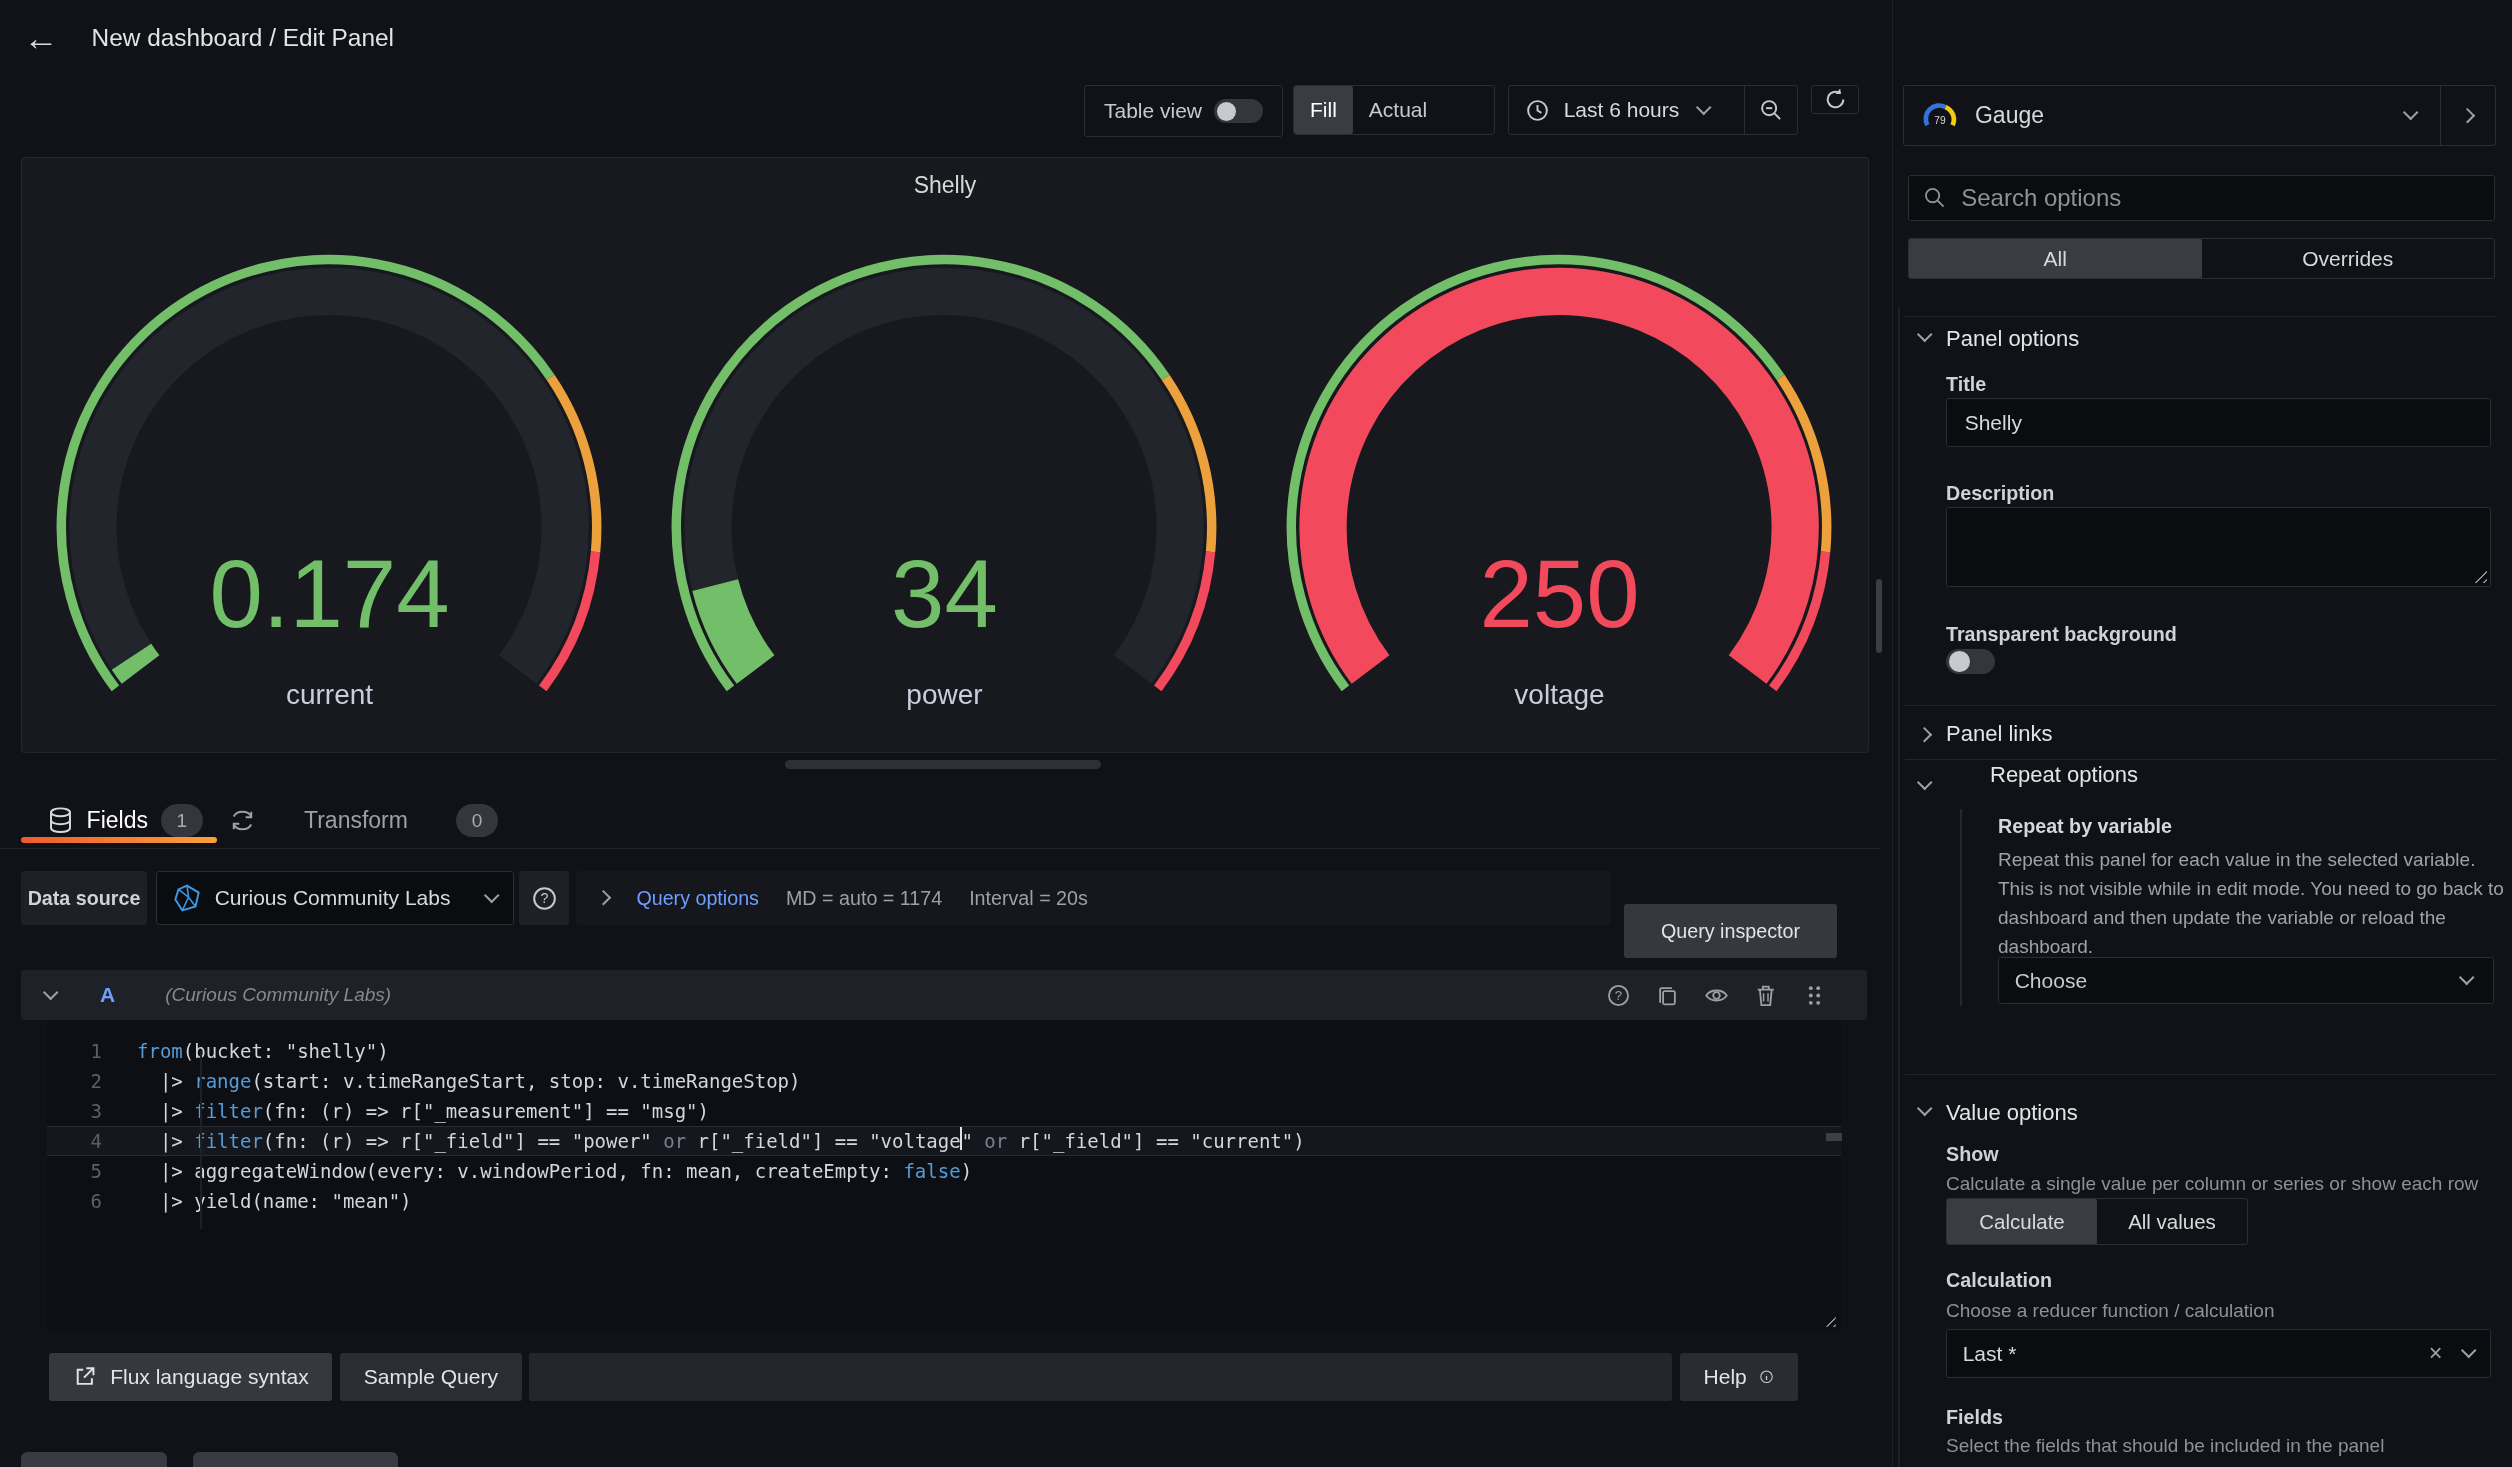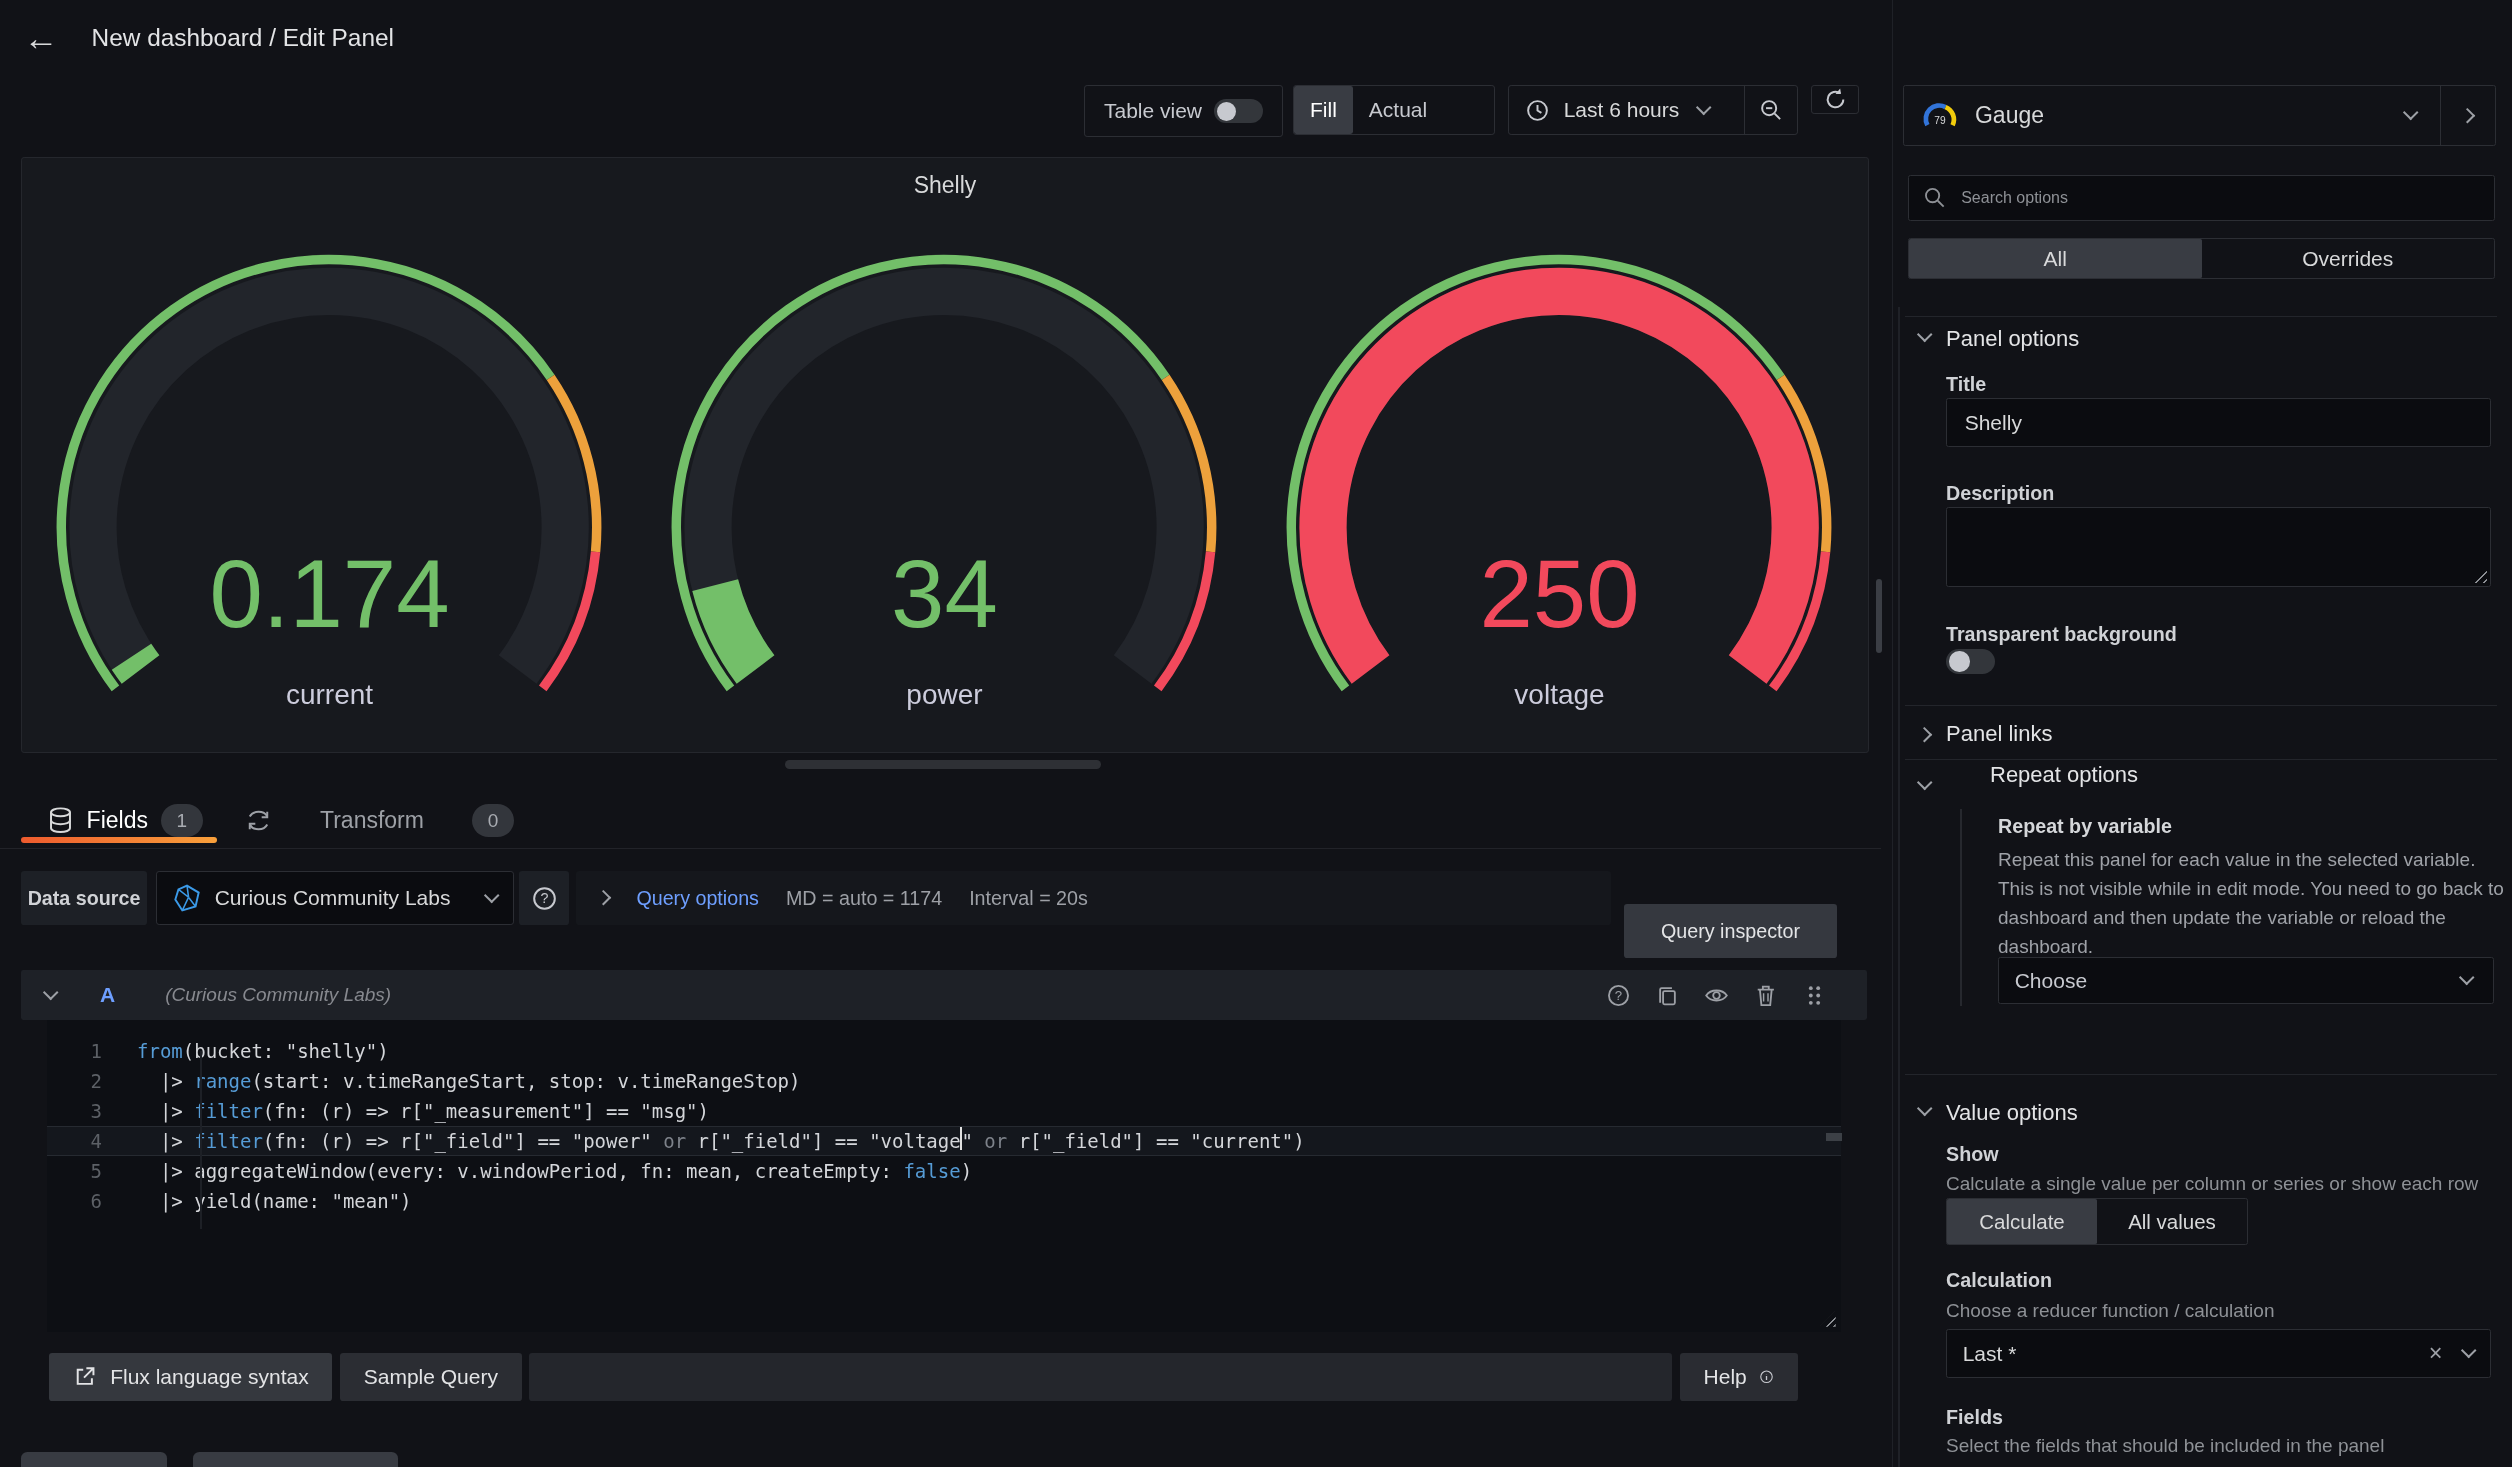--- a/index.html
+++ b/index.html
@@ -91,21 +91,21 @@
   #btn-help{background:#2a2c32;width:118px;margin-right:44px;gap:12.6px;box-sizing:border-box;}
 
   .stub{position:absolute;top:1452px;height:23.6px;background:#383b42;border-radius:6.3px 6.3px 0 0;}
 
   
   #sidebar{left:1892px;top:0;width:620px;height:1467px;border-left:0.8px solid #1f2127;background:#111217;}
   #viz-picker{left:1903px;top:85px;width:593px;height:61px;border:0.8px solid #2c2e34;border-radius:2.4px;display:flex;align-items:center;box-sizing:border-box;cursor:pointer;}
   .viz-name{font-size:23px;color:#d8d9da;font-weight:500;margin-left:15.7px;}
   #search-box{left:1908px;top:175px;width:587px;height:46px;background:#0b0c10;border:0.8px solid #2c2e34;border-radius:2.4px;
     display:flex;align-items:center;gap:12.6px;padding:0 14px;box-sizing:border-box;}
-  #search-box input{background:transparent;border:none;outline:none;color:#d8d9da;font-size:16px;width:472px;font-family:"Liberation Sans",sans-serif;}
+  #search-box input{background:transparent;border:none;outline:none;color:#d8d9da;font-size:24px;width:472px;font-family:"Liberation Sans",sans-serif;}
   #search-box input::placeholder{color:#8e9196;}
   #ao-tabs{left:1908px;top:238px;width:587px;height:41px;border:0.8px solid #2c2e34;border-radius:2.4px;display:flex;box-sizing:border-box;}
   .ao-tab{width:50%;display:flex;align-items:center;justify-content:center;font-size:21px;color:#d8d9da;cursor:pointer;}
   .ao-tab.sel{background:#393c43;border-radius:1.6px;font-weight:500;}
   .sb-divider{position:absolute;left:1905px;width:592px;height:0.8px;background:#23252b;}
   #options-guide{left:1898px;top:307px;width:1.6px;height:1160px;background:#1f2127;}
   .sec-header{position:absolute;left:1946px;font-size:22px;font-weight:500;color:#e3e4e6;cursor:pointer;}
   .sec-chev{position:absolute;left:1919px;}
   .fld-label{position:absolute;left:1946px;font-size:19.7px;font-weight:600;color:#d0d2d6;}
   .fld-desc{position:absolute;left:1946px;font-size:19px;color:#8e9196;line-height:27px;}
@@ -214,21 +214,21 @@
 
 <div class="qtab" style="left:47px;">
   <svg class="ic" width="27" height="30" viewBox="0 0 34 38">
     <ellipse cx="17" cy="8" rx="12" ry="5" stroke="#d8d9da" stroke-width="2.5" fill="none"></ellipse>
     <path d="M5 8 v20 c0 3 5.4 5 12 5 s12 -2 12 -5 v-20" stroke="#d8d9da" stroke-width="2.5" fill="none"></path>
     <path d="M5 18 c0 3 5.4 5 12 5 s12 -2 12 -5" stroke="#d8d9da" stroke-width="2.5" fill="none"></path>
   </svg>
   <span class="qtab-label" style="color:#ffffff;">Fields</span>
   <span class="badge">1</span>
 </div>
-<div class="qtab" style="left:245px;gap:48px;">
+<div class="qtab" style="left:229px;gap:48px;">
   <svg class="ic" width="27" height="27" viewBox="0 0 34 34">
     <path d="M6 12 C10 4 24 4 28 12" stroke="#9da0a6" stroke-width="2.5" fill="none"></path>
     <path d="M28 6 v7 h-7" stroke="#9da0a6" stroke-width="2.5" fill="none"></path>
     <path d="M28 22 C24 30 10 30 6 22" stroke="#9da0a6" stroke-width="2.5" fill="none"></path>
     <path d="M6 28 v-7 h7" stroke="#9da0a6" stroke-width="2.5" fill="none"></path>
   </svg>
   <span class="qtab-label" style="color:#9da0a6;">Transform</span>
   <span class="badge">0</span>
 </div>
 <div id="tab-underline" class="abs"></div>

